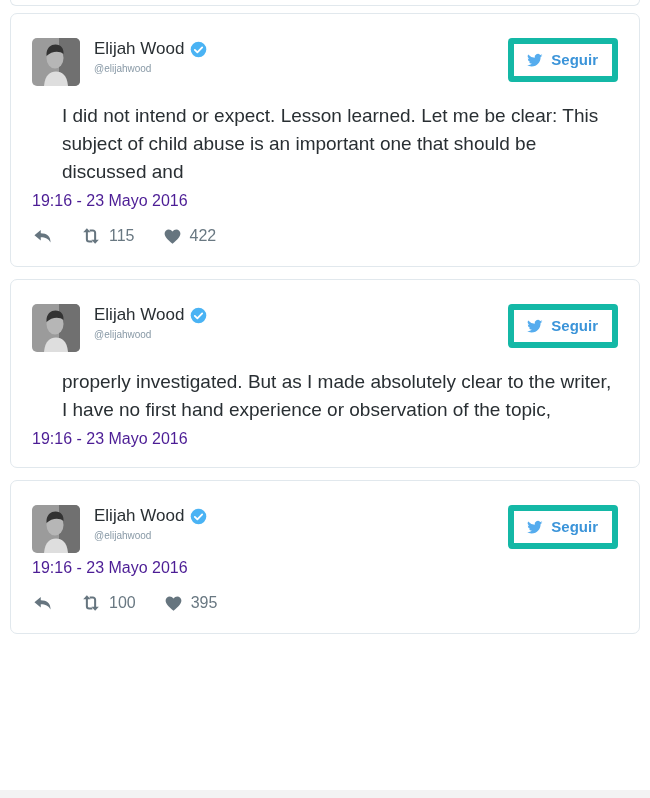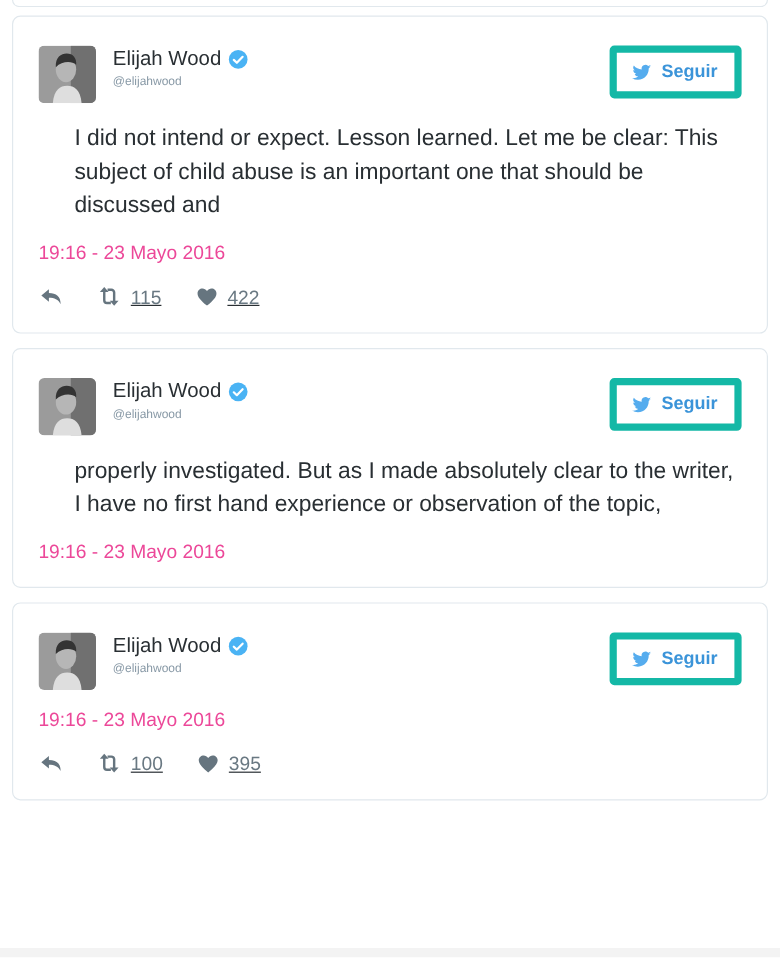--- a/index.html
+++ b/index.html
@@ -68,35 +68,34 @@
 
   .tw-text {
     margin-top: 16px;
     font-size: 19px;
     line-height: 28px;
     color: #292f33;
     max-width: 586px;
     margin-left: 30px;
   }
   .tw-time {
-    margin-top: 17px;
+    margin-top: 6px;
     font-size: 16px;
-    color: #ec4899;
+    color: #4c1d95;
     cursor: pointer;
     display: inline-block;
   }
   .tw-actions {
     margin-top: 15px;
     display: flex;
     align-items: center;
   }
   .act, .act-group {
-    display: inline-flex; align-items: flex-end; gap: 7px;
-    cursor: pointer;
-    text-decoration: underline;
+    display: inline-flex; align-items: center; gap: 7px;
+    cursor: pointer;
   }
   .act-group { margin-left: 27px; }
   .act svg, .act-group svg { display: block; }
   .count { font-size: 16px; color: #697882; }
 
   .bottom-strip {
     position: absolute;
     left: 0; right: 0; bottom: 0;
     height: 8px;
     background: #f3f3f3;

